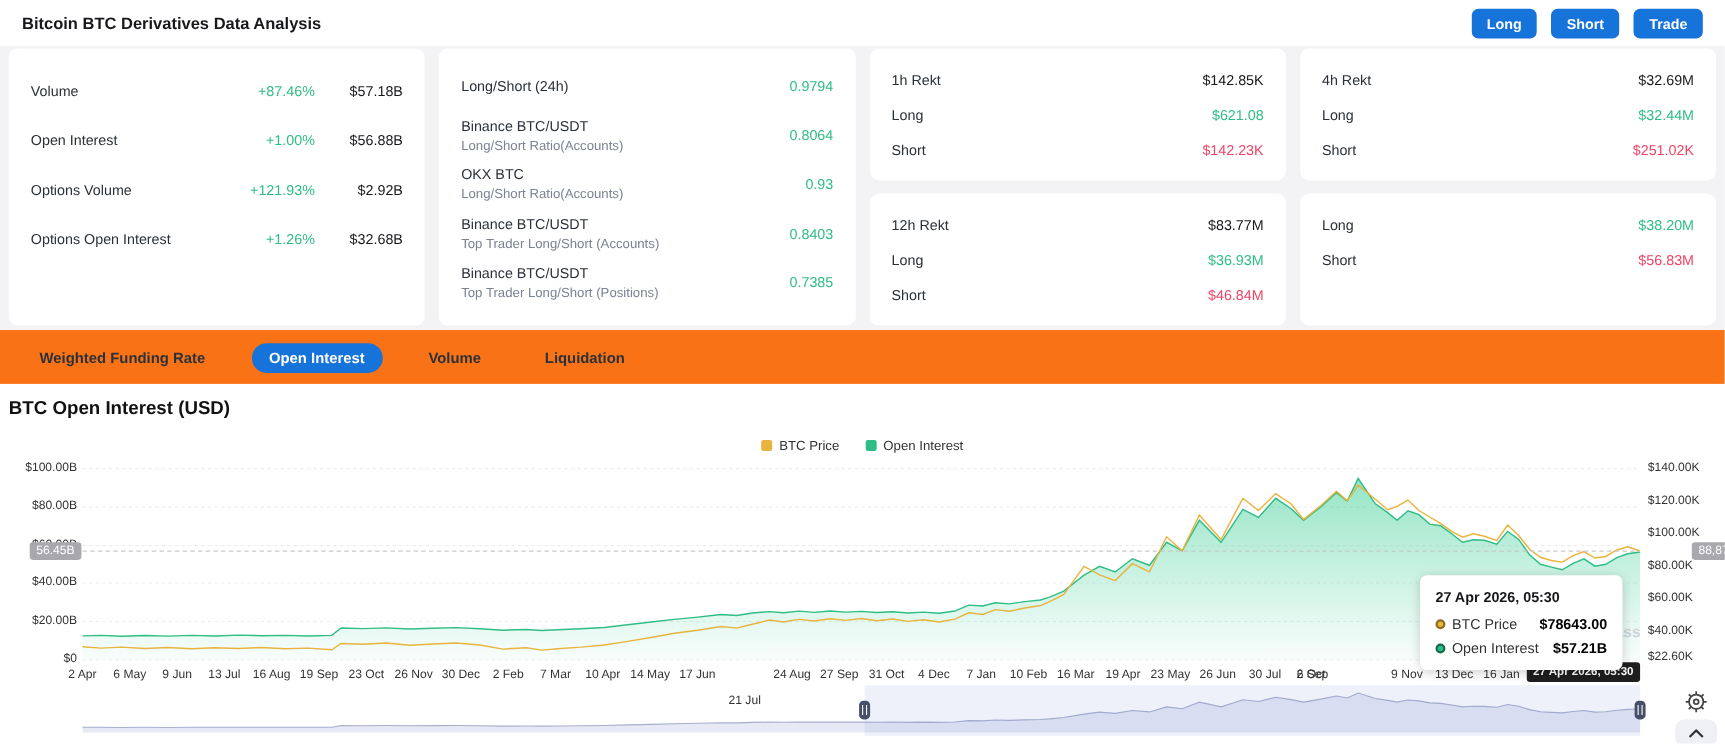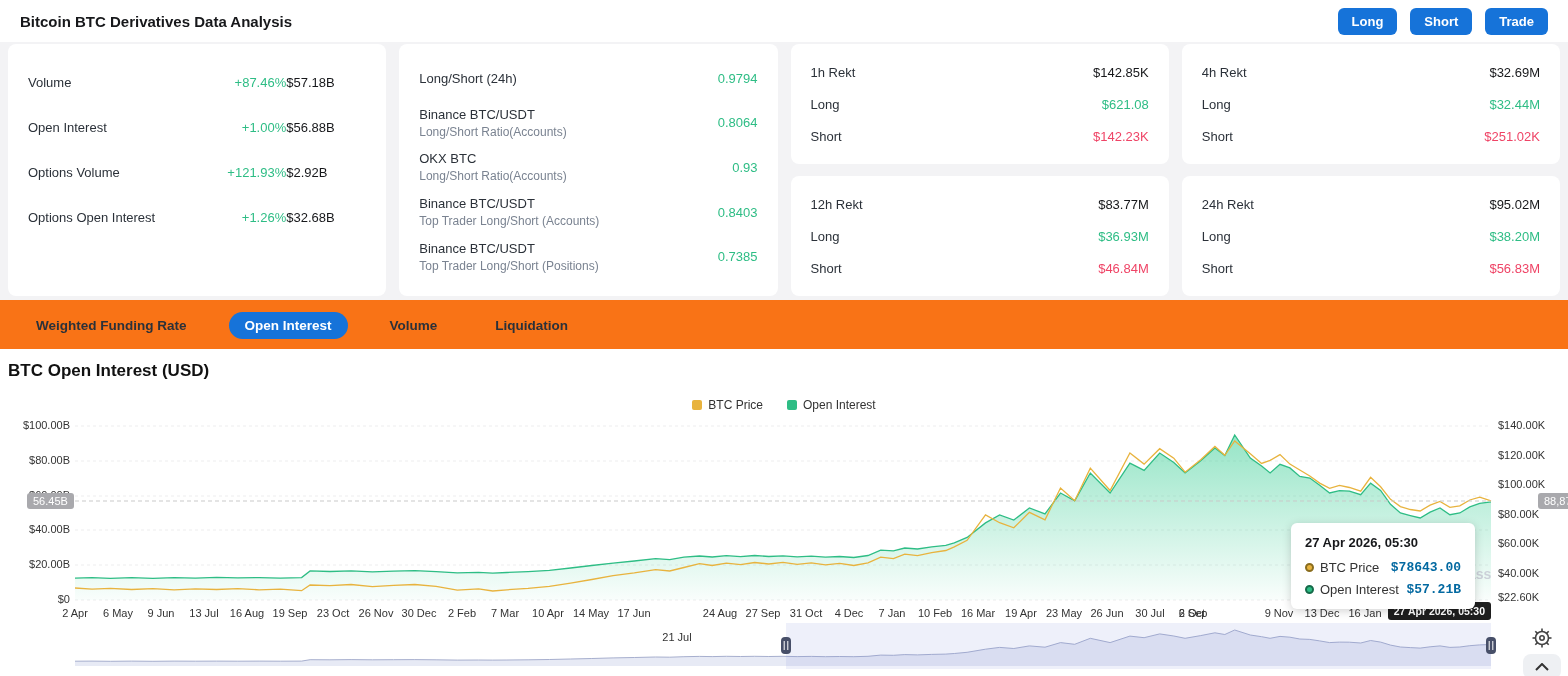--- a/index.html
+++ b/index.html
@@ -12,21 +12,21 @@
   .hbtn { background:#1673d9; color:#fff; font-size:13px; font-weight:bold; border:none; border-radius:6px; padding:6px 14px; cursor:pointer; }
 
   
   .cards-wrap { background:#f3f3f5; padding:2px 8px 4px 8px; }
   .cards-row { display:flex; gap:13px; align-items:stretch; }
   .col { flex:1; display:flex; flex-direction:column; gap:12px; }
   .card { background:#fff; border-radius:8px; padding:16px 20px; flex:1; }
   .stat-row { display:flex; align-items:center; height:45px; }
   .stat-label { flex:1; font-size:13px; color:#2b3139; }
   .stat-pct { width:90px; text-align:right; font-size:13px; color:#2ebd85; }
-  .stat-val { width:80px; text-align:left; font-size:13px; color:#17181b; }
+  .stat-val { width:80px; text-align:right; font-size:13px; color:#17181b; }
   .ratio-row { display:flex; align-items:center; height:44.6px; }
   .ratio-labels { flex:1; }
   .ratio-main { font-size:13px; color:#2b3139; }
   .ratio-sub { font-size:12px; color:#7a8391; margin-top:3px; }
   .ratio-val { font-size:13px; color:#2ebd85; text-align:right; }
   .rekt-card { padding:12px 20px; }
   .rekt-row { display:flex; align-items:center; height:32px; }
   .rekt-label { flex:1; font-size:13px; color:#2b3139; }
   .rekt-val { font-size:13px; color:#17181b; text-align:right; }
   .green { color:#2ebd85 !important; }
@@ -54,21 +54,21 @@
   .watermark { position:absolute; left:1468px; top:153px; font-size:14px; font-weight:bold; color:#ccd1d9; z-index:3; }
 
   .tooltip { position:absolute; left:1291px; top:110px; width:184px; background:#fff; border-radius:6px;
              box-shadow:0 2px 10px rgba(0,0,0,0.18); padding:12px 14px; z-index:10; }
   .tooltip-title { font-size:13px; font-weight:bold; color:#17181b; margin-bottom:10px; }
   .tt-row { display:flex; align-items:center; gap:6px; margin-top:7px; }
   .tt-dot { width:9px; height:9px; border-radius:50%; }
   .tt-dot-yellow { background:#e8b33e; border:2px solid #8a6d1e; }
   .tt-dot-green { background:#2ebd85; border:2px solid #156b4a; }
   .tt-label { font-size:13px; color:#333; flex:1; }
-  .tt-val { font-size:13px; font-weight:bold; color:#0369a1;font-family:Liberation Mono, monospace; }
+  .tt-val { font-size:13px; font-weight:bold; color:#000000; }
 
   .date-badge { position:absolute; right:77px; top:189px; background:#1e1e1e; color:#fff; font-size:10.5px;
                 font-weight:bold; border-radius:3px; padding:3px 6px; z-index:9; white-space:nowrap; }
 
   .gear-btn { position:absolute; left:1529px; top:212px; width:26px; height:26px; cursor:pointer; z-index:6; }
   .collapse-btn { position:absolute; left:1523px; top:241px; width:38px; height:25px; background:#eef0f3;
                   border-radius:8px; display:flex; align-items:center; justify-content:center; cursor:pointer; z-index:6; }
 </style>
 </head>
 <body>
@@ -189,24 +189,20 @@
         <div class="rekt-row">
             <span class="rekt-label">Long</span>
             <span class="rekt-val green">$32.44M</span>
           </div>
         <div class="rekt-row">
             <span class="rekt-label">Short</span>
             <span class="rekt-val red">$251.02K</span>
           </div>
       </div>
       <div class="card rekt-card">
-        <div class="rekt-row">
-            <span class="rekt-label">24h Rekt</span>
-            <span class="rekt-val">$95.02M</span>
-          </div>
         <div class="rekt-row">
             <span class="rekt-label">Long</span>
             <span class="rekt-val green">$38.20M</span>
           </div>
         <div class="rekt-row">
             <span class="rekt-label">Short</span>
             <span class="rekt-val red">$56.83M</span>
           </div>
       </div>
     </div>

